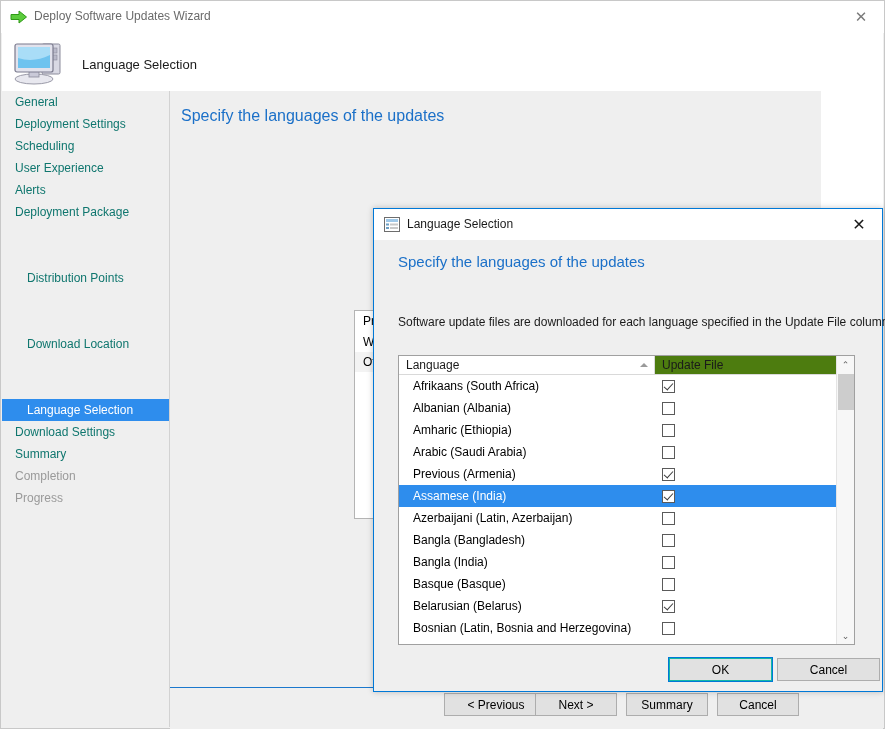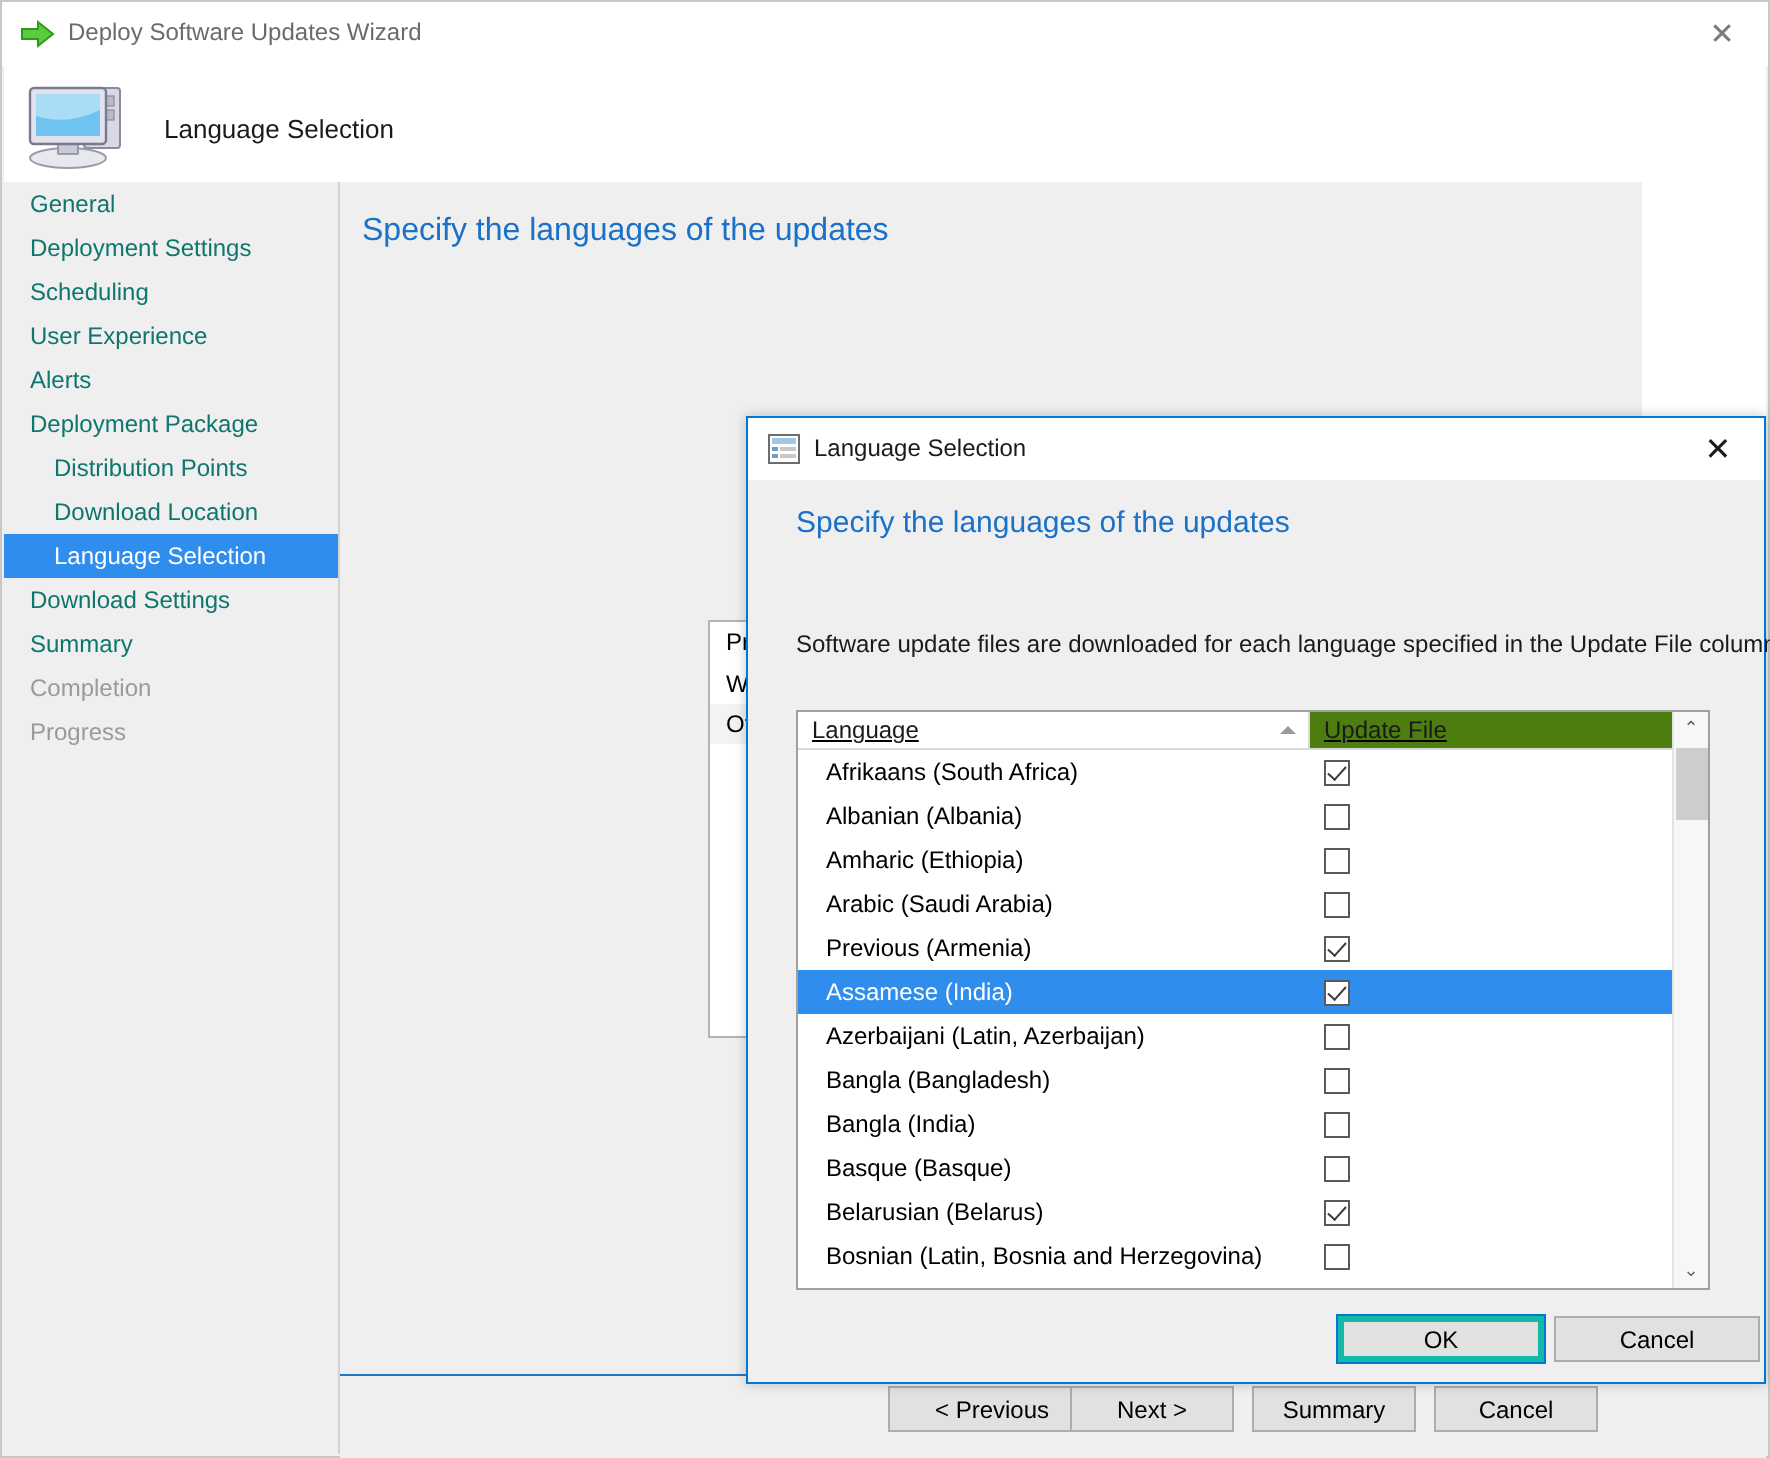--- a/index.html
+++ b/index.html
@@ -97,21 +97,21 @@
   }
   .nav-item {
     height: 22px;
     line-height: 22px;
     padding-left: 13px;
     font-size: 12px;
     color: #0f766e;
     white-space: nowrap;
     cursor: default;
   }
-  .nav-item.indent { padding-left: 25px; }
+  .nav-item.indent { padding-left: 25px; margin-top: 44px; }
   .nav-item.selected {
     background: #2e8ded;
     color: #ffffff;
   }
   .nav-item.disabled { color: #9a9a9a; }
 
   
   #content {
     position: absolute;
     left: 169px; top: 90px;
@@ -254,21 +254,20 @@
     box-sizing: border-box;
     overflow: hidden;
   }
   #lv-header {
     position: absolute;
     left: 0; top: 0;
     width: 439px; height: 19px;
     display: flex;
     border-bottom: 1px solid #d9d9d9;
     box-sizing: border-box;
-    text-decoration: underline;
   }
   .lv-th {
     height: 18px;
     line-height: 18px;
     font-size: 12px;
     color: #1a1a1a;
     background: #ffffff;
     border-right: 1px solid #d9d9d9;
     box-sizing: border-box;
     padding-left: 7px;
@@ -375,21 +374,21 @@
     font-size: 12px;
     font-family: "Liberation Sans", sans-serif;
     color: #000;
     cursor: default;
     box-sizing: border-box;
     padding: 0;
   }
   #dlg-ok {
     left: 295px;
     width: 103px;
-    border: 3px solid #14b8a6;
+    border: 1px solid #14b8a6;
     outline: 1px solid #0078d7;
   }
   #dlg-cancel {
     left: 403px;
     width: 103px;
   }
 </style>
 </head>
 <body>
 

